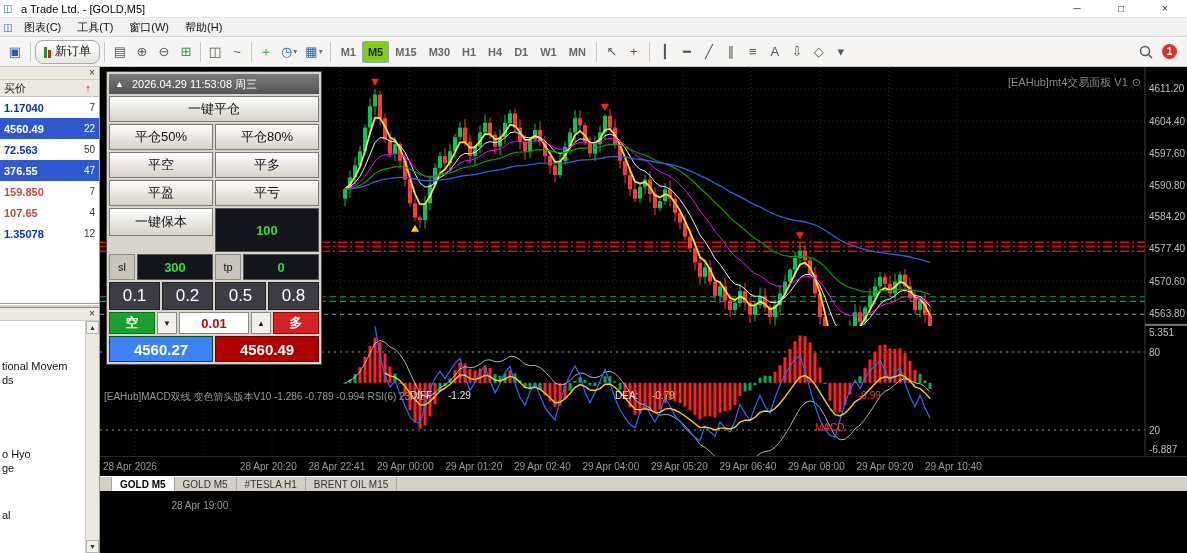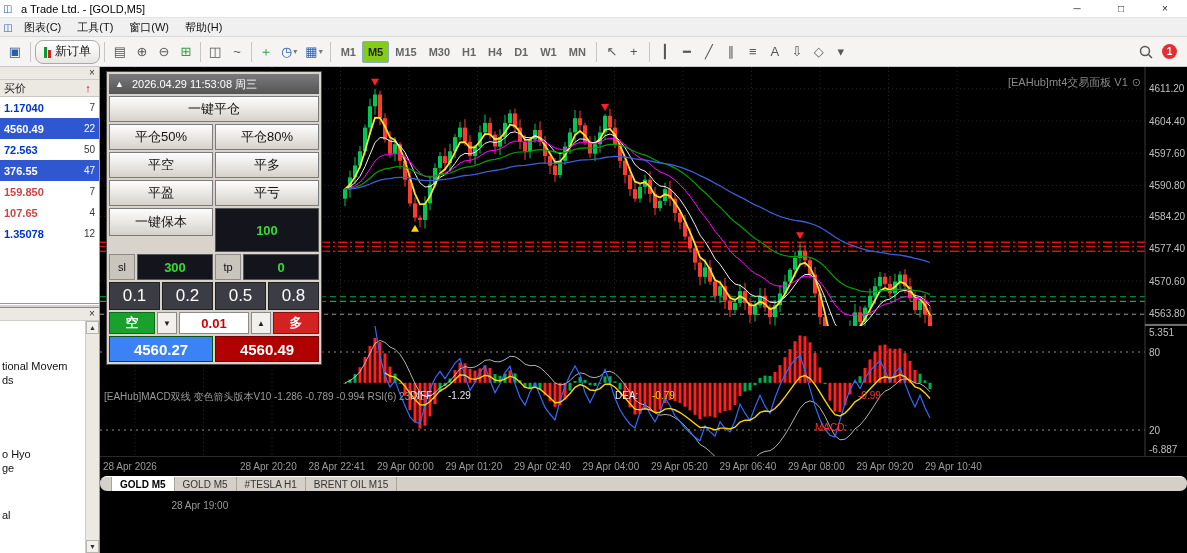--- a/index.html
+++ b/index.html
@@ -61,21 +61,21 @@
   .nav-scroll { position:absolute; top:13px; right:0; bottom:0; width:14px; background:#ece9e2; border-left:1px solid #d0cdc6; display:flex; flex-direction:column; justify-content:space-between; align-items:center; }
   .scroll-btn { width:13px; height:13px; background:#f2f0ec; border:1px solid #b8b5ae; font-size:7px; display:flex; align-items:center; justify-content:center; color:#333; }
 
   
   .chart-col { width:1087px; position:relative; background:#000; display:flex; flex-direction:column; }
   .main-chart { height:256px; position:relative;text-decoration:underline; }
   .chart-splitter { height:3px; background:#b8b4ac; border-top:1px solid #dedad2; }
   .indicator-pane { height:130px; position:relative; }
   .time-axis { height:20px; background:#000; position:relative; border-top:1px solid #2a2a2a; }
   .tlabel { position:absolute; top:4px; font-size:10px; color:#9a9a9a; white-space:nowrap; }
-  .tab-bar { height:15px; background:#d4d0c8; border-top:1px solid #fff; display:flex; align-items:stretch; font-size:10px;border-radius:7px; }
+  .tab-bar { height:15px; background:#d4d0c8; border-top:1px solid #fff; display:flex; align-items:stretch; font-size:10px; }
   .tab-corner { width:12px; border-right:1px solid #a8a49c; }
   .tab { padding:0 8px; display:flex; align-items:center; border-right:1px solid #a8a49c; color:#333; }
   .tab.active { background:#fff; font-weight:bold; color:#000; }
 
   .watermark { position:absolute; top:8px; right:46px; color:#8a8a8a; font-size:11px; z-index:3; display:flex; gap:4px; align-items:center; }
   .ind-overlay { position:absolute; top:323px; left:0; width:100%; height:12px; z-index:3; pointer-events:none; font-size:10px; }
   .ind-overlay span { position:absolute; white-space:nowrap; }
   .ind-main-label { left:4px; color:#9a9a9a; }
   .ind-diff-l { left:310px; color:#e8e8e8; } .ind-diff-v { left:348px; color:#e8e8e8; }
   .ind-dea-l  { left:515px; color:#e8e8e8; } .ind-dea-v  { left:552px; color:#ffd400; }

